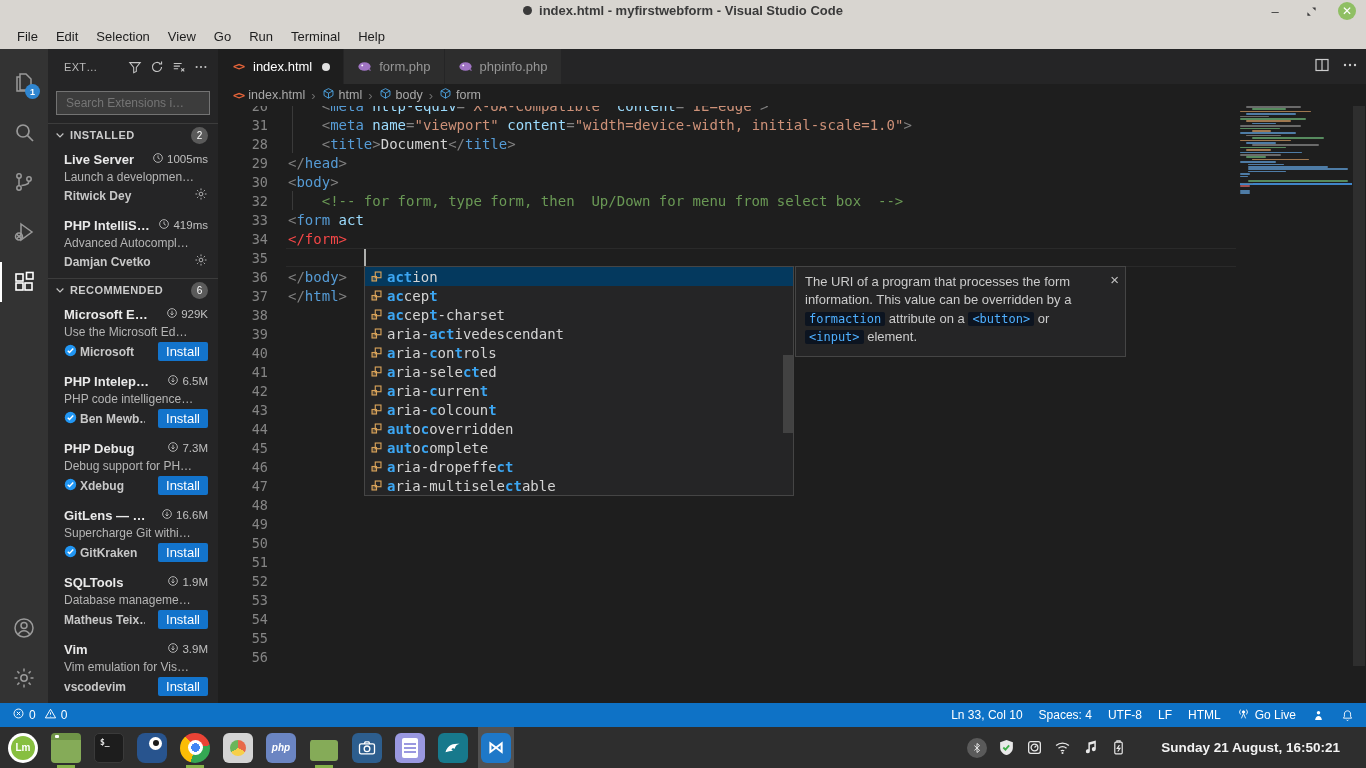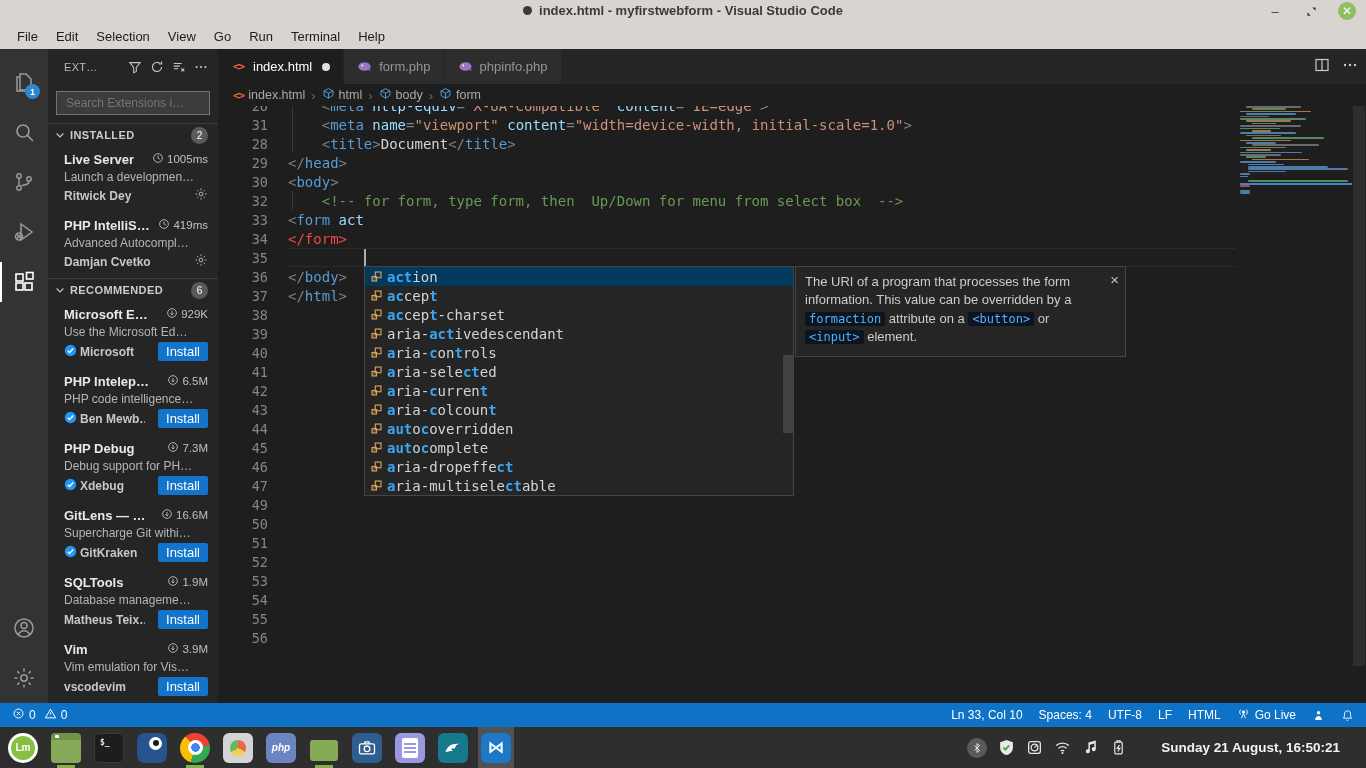--- a/index.html
+++ b/index.html
@@ -614,20 +614,24 @@
         </div>
         <div class="crow">
           <span class="ln">46</span>
           <span class="cl"></span>
         </div>
         <div class="crow">
           <span class="ln">47</span>
           <span class="cl"></span>
         </div>
         <div class="crow">
+          <span class="ln">48</span>
+          <span class="cl"></span>
+        </div>
+        <div class="crow">
           <span class="ln">49</span>
           <span class="cl"></span>
         </div>
         <div class="crow">
           <span class="ln">50</span>
           <span class="cl"></span>
         </div>
         <div class="crow">
           <span class="ln">51</span>
           <span class="cl"></span>

